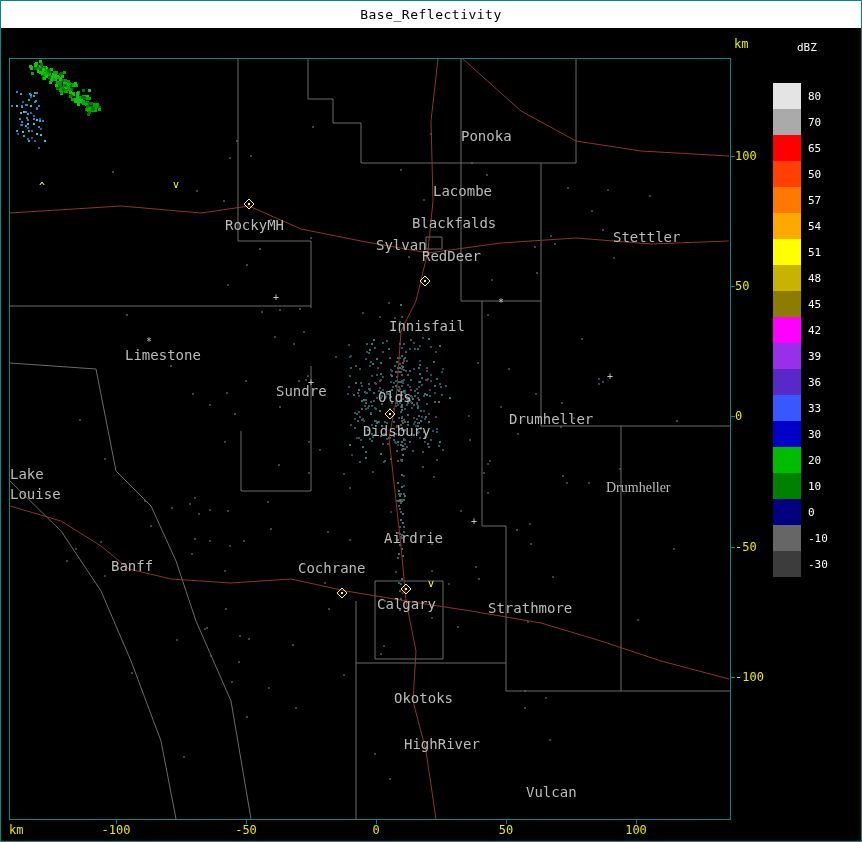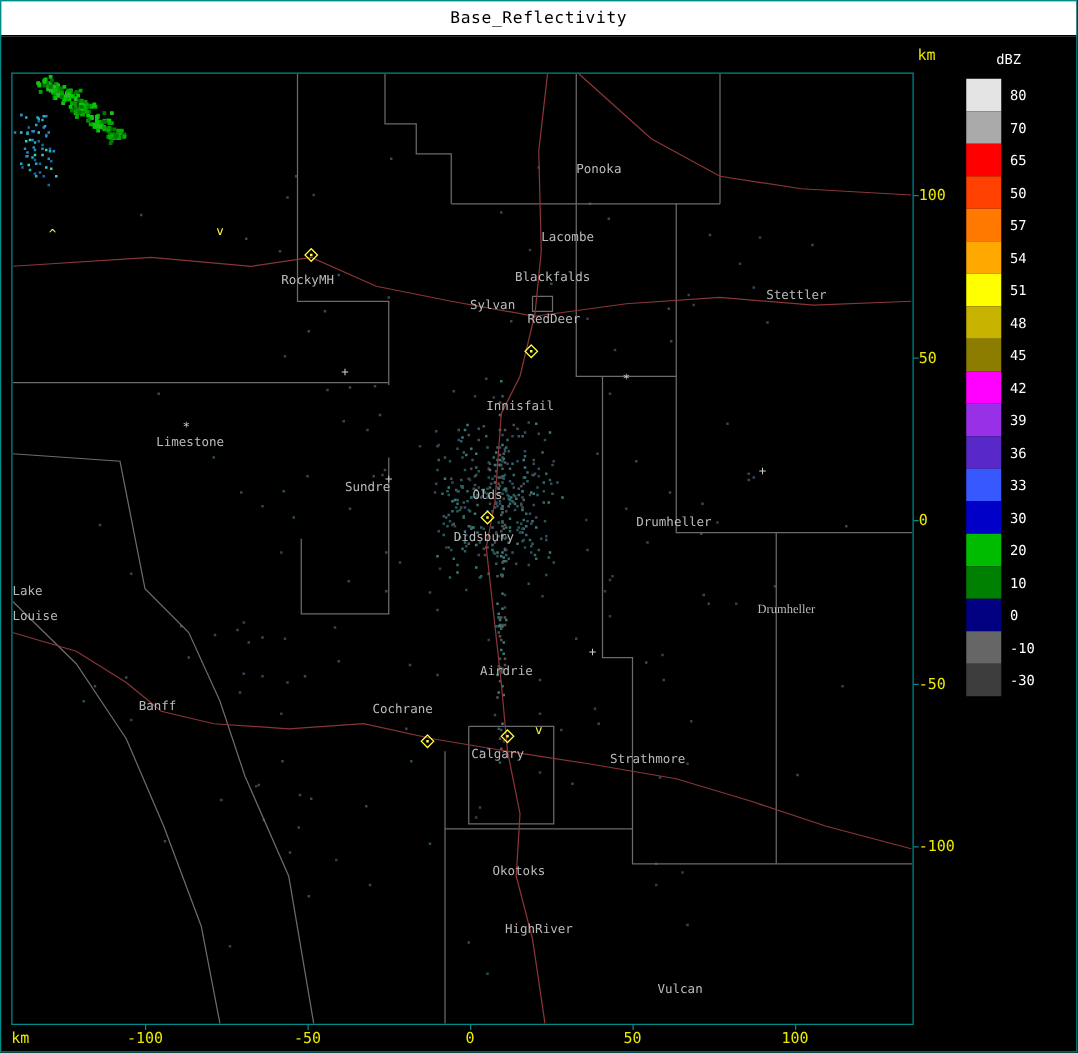--- a/index.html
+++ b/index.html
@@ -24,37 +24,37 @@
   .info-bar { position:absolute; left:0; top:28px; width:100%; height:29px; }
   .timestamp { position:absolute; left:8px; top:7px; color:var(--timestamp-text,#4444ff); font-size:13px; white-space:nowrap; }
   .km-top { position:absolute; left:733px; top:8px; color:var(--axis-label,#e8e800); font-size:12px; }
   .plot {
     position:absolute; left:8px; top:57px; width:722px; height:762px;
     border:1px solid var(--plot-border,#008b8b);
     background:#000; overflow:hidden;
   }
   .plot svg { position:absolute; left:0; top:0; }
   .city {
-    position:absolute; color:var(--city-label,#bbbbbb); font-size:10px;
+    position:absolute; color:var(--city-label,#bbbbbb); font-size:14px;
     white-space:nowrap; transform:translateY(-50%); line-height:1;
   }
   .right-axis-label {
     position:absolute; color:var(--axis-label,#e8e800); font-size:12px;
     transform:translateY(-50%); line-height:1;
   }
   .bottom-axis-label {
     position:absolute; color:var(--axis-label,#e8e800); font-size:12px;
     transform:translateX(-50%); top:823px; line-height:1;
   }
   .km-bottom { position:absolute; left:8px; top:823px; color:var(--axis-label,#e8e800); font-size:12px; line-height:1; }
   .tick-b { position:absolute; width:1px; height:4px; background:var(--plot-border,#008b8b); top:819px; }
   .tick-r { position:absolute; width:4px; height:1px; background:var(--plot-border,#008b8b); left:730px; }
   .legend { position:absolute; left:772px; top:40px; }
   .legend-unit { color:var(--legend-text,#fff); font-size:11px; margin-left:24px; height:14px; }
-  .legend-entries { margin-top:8px; }
+  .legend-entries { margin-top:28px; }
   .legend-row { display:flex; align-items:center; height:26px; }
   .legend-swatch { width:28px; height:26px; }
   .legend-label { margin-left:7px; color:var(--legend-text,#fff); font-size:11px; line-height:1; }
 </style>
 </head>
 <body>
 
 <div class="app">
 
   <div class="title-bar">

